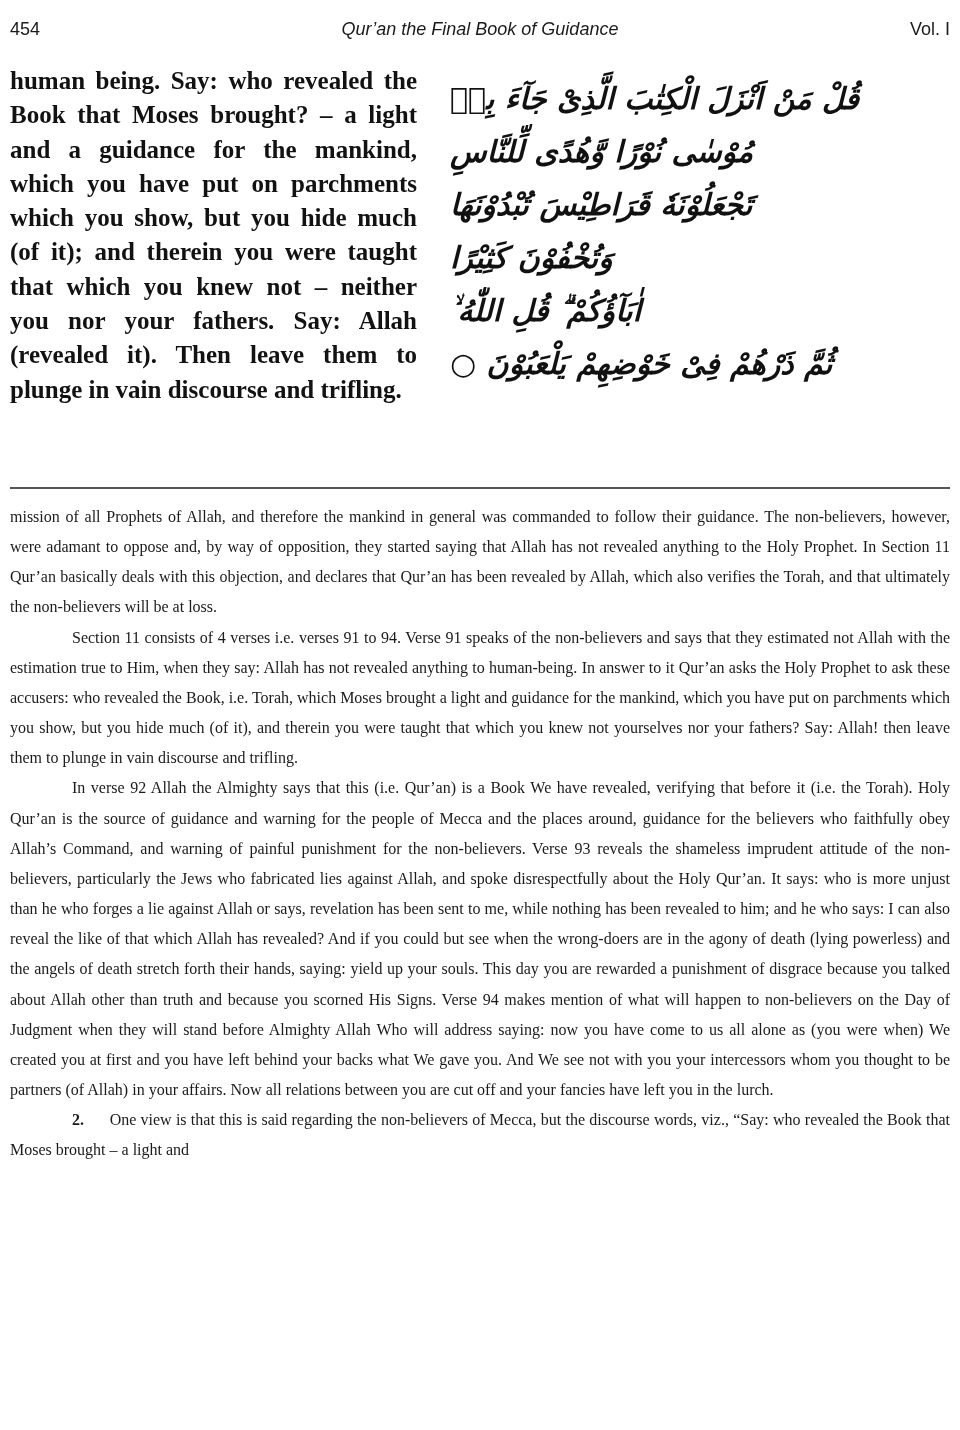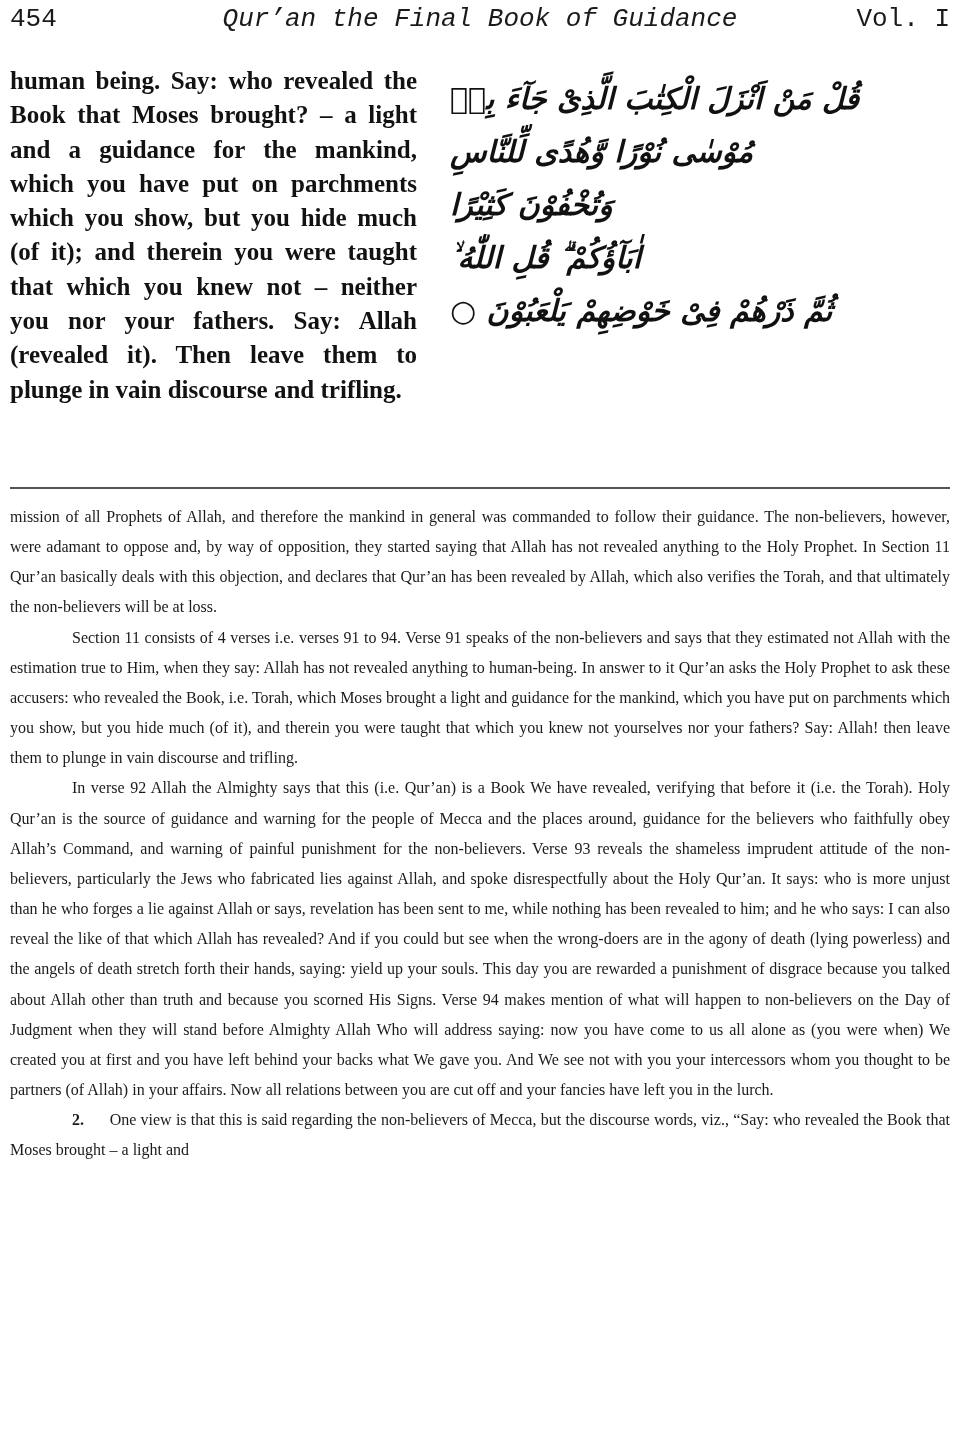--- a/index.html
+++ b/index.html
@@ -1,18 +1,18 @@
 <!DOCTYPE html>
 <html><head>
 <meta charset="utf-8">
 <style>
   html, body { margin: 0; padding: 0; background: #ffffff; }
   body { width: 960px; height: 1430px; position: relative; overflow: hidden; color: #111; }
-  .header { position: absolute; top: 2px; left: 10px; right: 10px; height: 34px;
-    font-family: Liberation Mono, monospace; font-size: 26px; line-height: 34px; color: #1a1a1a; }
+  .header { position: absolute; top: 12px; left: 10px; right: 10px; height: 34px;
+    font-family: Liberation Sans, sans-serif; font-size: 18px; line-height: 34px; color: #1a1a1a; }
   .header .page-num { position: absolute; left: 0; top: 0; }
   .header .title { position: absolute; left: 0; right: 0; text-align: center; font-style: italic; }
   .header .vol { position: absolute; right: 0; top: 0; }
   .translation { position: absolute; left: 10px; top: 64px; width: 407px;
     font-family: "Liberation Serif", serif; font-weight: bold; font-size: 25px;
     line-height: 34.3px; text-align: justify; color: #121212; }
   .arabic { position: absolute; left: 450px; top: 72px; width: 460px;
     font-family: "DejaVu Sans", sans-serif; font-size: 30px; line-height: 53px;
     direction: rtl; text-align: left; color: #111; font-weight: bold; font-style: italic; }
   .arabic div { white-space: nowrap; }
@@ -31,20 +31,21 @@
   <span class="page-num">454</span>
   <span class="title">Qur’an the Final Book of Guidance</span>
   <span class="vol">Vol. I</span>
 </div>
 
 <div class="translation">human being. Say: who revealed the Book that Moses brought? – a light and a guidance for the mankind, which you have put on parchments which you show, but you hide much (of it); and therein you were taught that which you knew not – neither you nor your fathers. Say: Allah (revealed it). Then leave them to plunge in vain discourse and trifling.</div>
 
 <div class="arabic">
   <div>قُلْ مَنْ اَنْزَلَ الْكِتٰبَ الَّذِىْ جَآءَ بِهٖ</div>
   <div>مُوْسٰى نُوْرًا وَّهُدًى لِّلنَّاسِ</div>
+  <div>تَجْعَلُوْنَهٗ قَرَاطِيْسَ تُبْدُوْنَهَا</div>
   <div>وَتُخْفُوْنَ كَثِيْرًا</div>
   <div>اٰبَآؤُكُمْ ۗ قُلِ اللّٰهُ ۙ</div>
   <div>ثُمَّ ذَرْهُمْ فِىْ خَوْضِهِمْ يَلْعَبُوْنَ ○</div>
 </div>
 
 <div class="divider"></div>
 
 <div class="body-text">
   <p>mission of all Prophets of Allah, and therefore the mankind in general was commanded to follow their guidance. The non-believers, however, were adamant to oppose and, by way of opposition, they started saying that Allah has not revealed anything to the Holy Prophet. In Section 11 Qur’an basically deals with this objection, and declares that Qur’an has been revealed by Allah, which also verifies the Torah, and that ultimately the non-believers will be at loss.</p>
   <p class="indent">Section 11 consists of 4 verses i.e. verses 91 to 94. Verse 91 speaks of the non-believers and says that they estimated not Allah with the estimation true to Him, when they say: Allah has not revealed anything to human-being. In answer to it Qur’an asks the Holy Prophet to ask these accusers: who revealed the Book, i.e. Torah, which Moses brought a light and guidance for the mankind, which you have put on parchments which you show, but you hide much (of it), and therein you were taught that which you knew not yourselves nor your fathers? Say: Allah! then leave them to plunge in vain discourse and trifling.</p>

